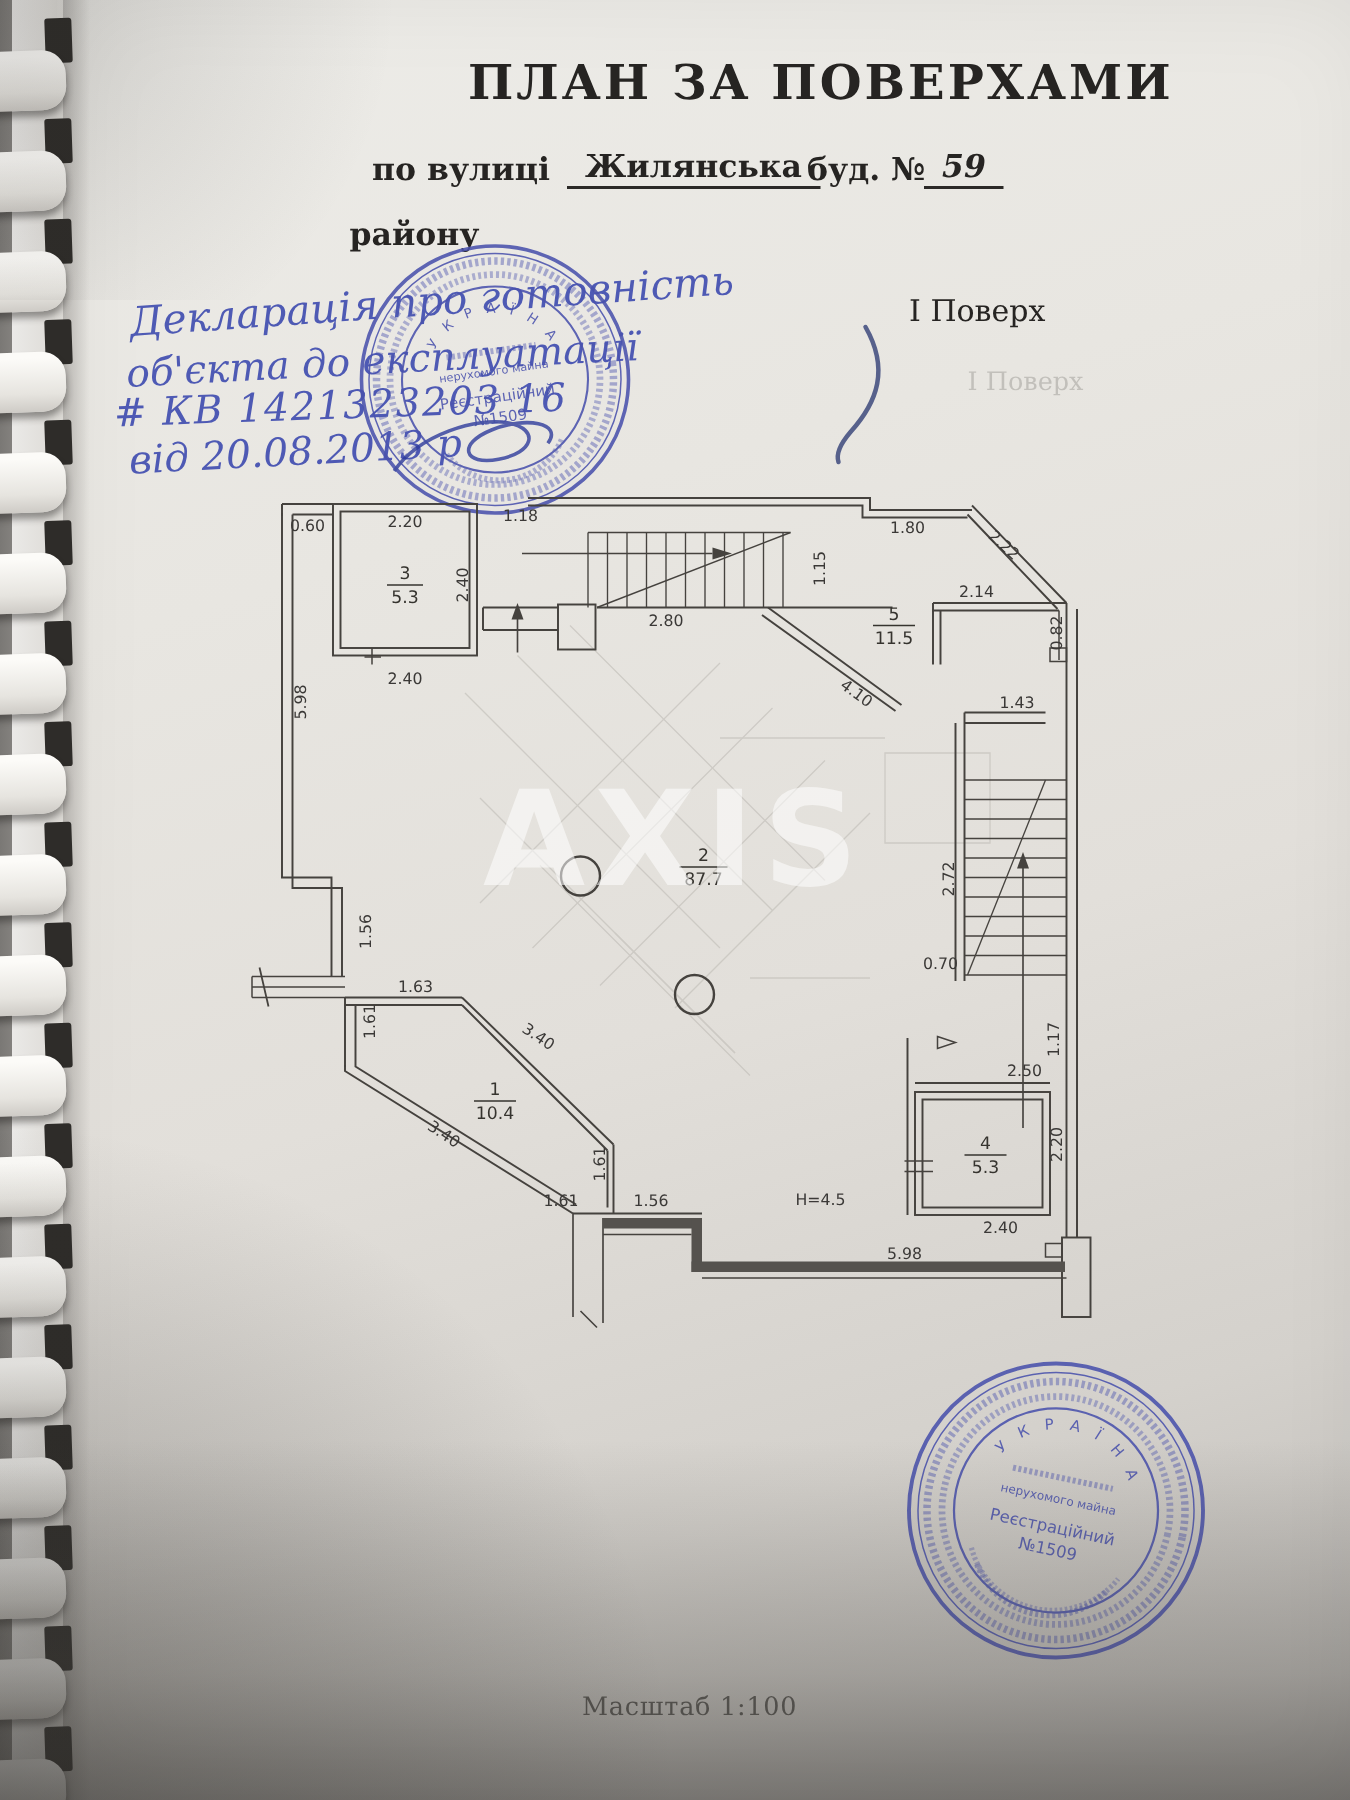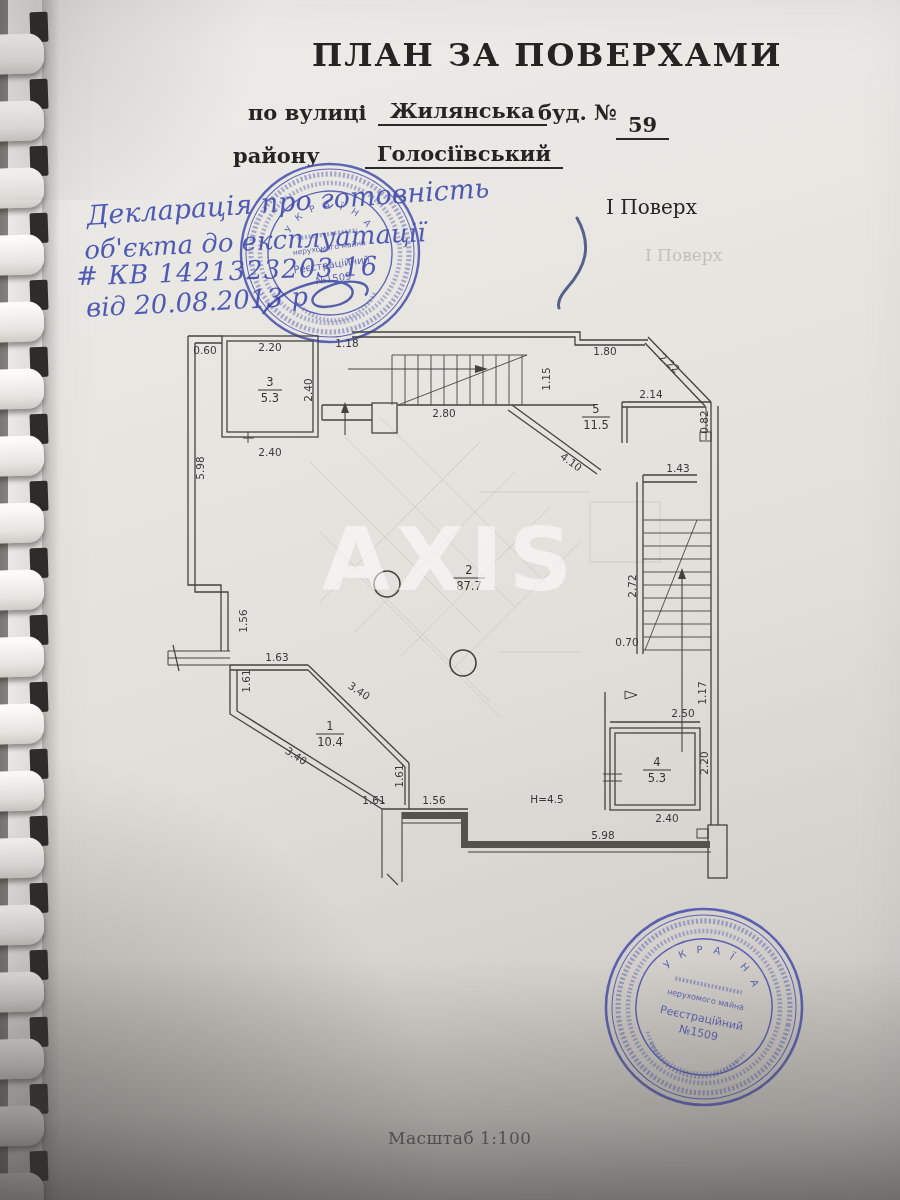--- a/index.html
+++ b/index.html
@@ -87,23 +87,22 @@
         <div class="tooth" style="top: 1106px;"></div>
         <div class="hole" style="top: 1151px;"></div>
         <div class="tooth" style="top: 1173px;"></div>
       </div>
   </div>
 
   <div class="txt title" style="left:312px;top:36px;">ПЛАН ЗА ПОВЕРХАМИ</div>
   <div class="txt h2" style="left:248px;top:100px;">по вулиці</div>
   <div class="txt h2 uline" style="left:378px;top:98px;">Жилянська</div>
   <div class="txt h2" style="left:538px;top:100px;">буд. №</div>
-  <div class="txt h2 uline" style="left:616px;top:112px;">59</div>
+  <div class="txt h2 uline" style="left:616px;top:98px;font-style:italic;">59</div>
   <div class="txt h2" style="left:233px;top:143px;">району</div>
-  <div class="txt h2 uline" style="left:365px;top:141px;">Голосіївський</div>
   <div class="txt" style="left:606px;top:195px;font-size:20px;">І Поверх</div>
   <div class="ghostfloor">І Поверх</div>
 
   <svg class="stamp" style="left:535px;top:210px;" width="80" height="105">
     <path d="M42,8 C58,36 50,58 32,78 C26,85 22,92 24,98" fill="none" stroke="#26346f" stroke-width="3" stroke-linecap="round" opacity=".85"></path>
   </svg>
 
   <div class="hw" style="left:86px;top:186px;font-size:27px;transform:rotate(-4deg);">Декларація про готовність</div>
   <div class="hw" style="left:84px;top:226px;font-size:26px;transform:rotate(-3deg);">об'єкта до експлуатації</div>
   <div class="hw" style="left:76px;top:256px;font-size:26px;letter-spacing:1px;transform:rotate(-2deg);"># КВ 1421323203 16</div>

